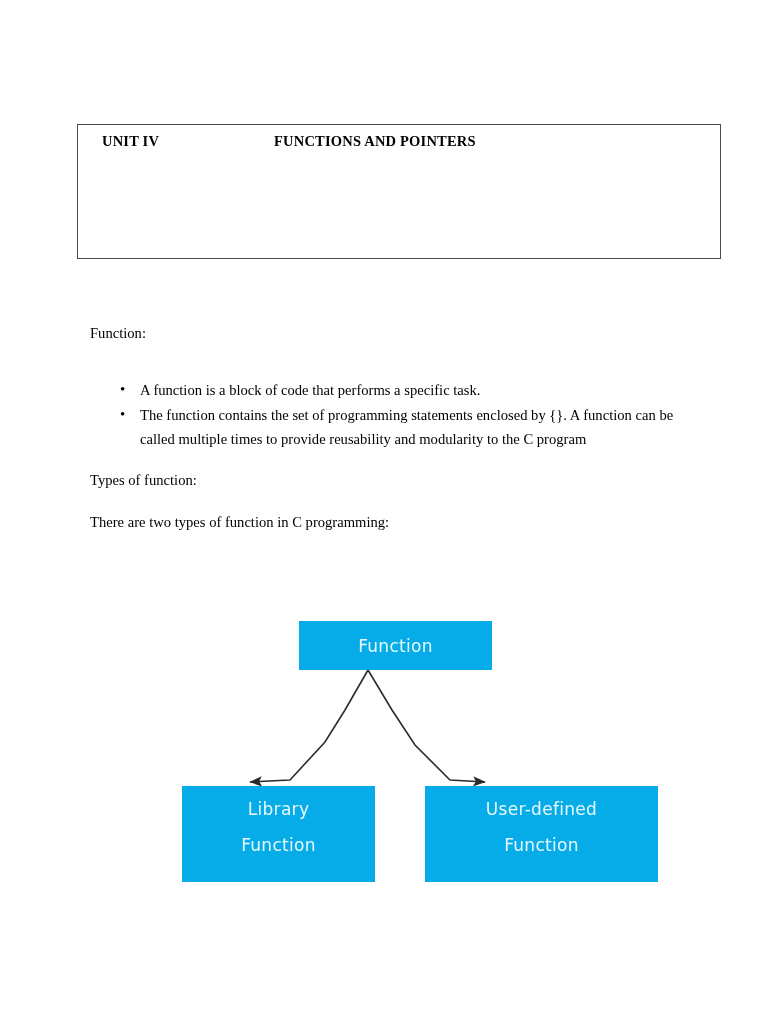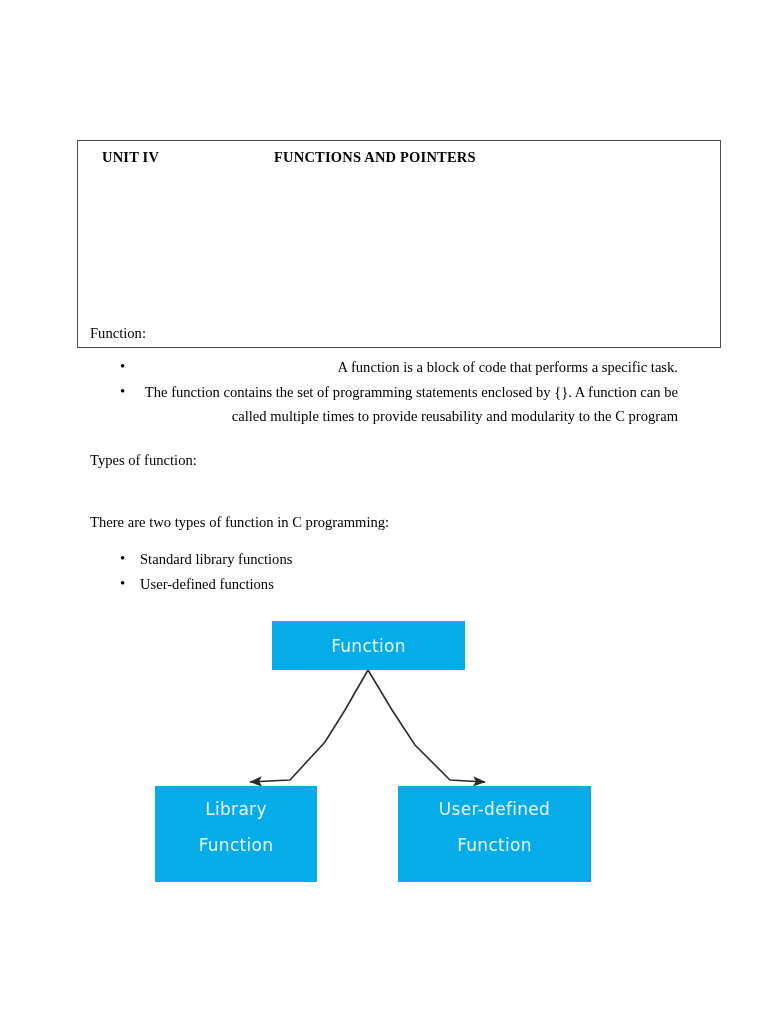--- a/index.html
+++ b/index.html
@@ -20,23 +20,23 @@
 
   .page {
     position: absolute;
     inset: 0;
   }
 
   
   .syllabus-box {
     position: absolute;
     left: 77px;
-    top: 140px;
+    top: 124px;
     width: 644px;
-    height: 208px;
+    height: 135px;
     border: 1px solid #4a4a4a;
     box-sizing: border-box;
     background: #ffffff;
     text-decoration: underline;
   }
   .syllabus-title-row {
     position: absolute;
     left: 24px;
     top: 8px;
     width: 600px;
@@ -63,21 +63,21 @@
   }
 
   
   .doc-heading {
     position: absolute;
     left: 90px;
     font-weight: normal;
     font-size: 14.6px;
   }
   #h-function { top: 325px; }
-  #h-types { top: 452px; text-align: right; }
+  #h-types { top: 472px; text-align: right; }
 
   .para {
     position: absolute;
     left: 90px;
     font-size: 14.6px;
     line-height: 24px;
   }
   #p-types-intro { top: 510px; width: 560px; }
 
   ul.bullets {
@@ -96,23 +96,22 @@
   ul.bullets li::before {
     content: "\2022";
     position: absolute;
     left: 7px;
     top: -1px;
     font-size: 15px;
     line-height: 24.5px;
   }
   #list-function {
     left: 113px;
-    top: 355px;
+    top: 378px;
     width: 565px;
-    text-align: right;
   }
   #list-types {
     left: 113px;
     top: 547px;
     width: 420px;
   }
 
   
   .diagram {
     position: absolute;
@@ -130,44 +129,45 @@
     position: absolute;
     background: #05ace8;
     color: #e8f9ff;
     display: flex;
     flex-direction: column;
     align-items: center;
     font-family: "DejaVu Sans", "Liberation Sans", sans-serif;
     font-size: 17px;
     letter-spacing: 0.3px;
     box-sizing: border-box;
+    margin-left: 27px;
   }
   #node-function {
     left: 132px;
     top: 21px;
     width: 193px;
     height: 49px;
     justify-content: center;
   }
   #node-library {
     left: 15px;
     top: 186px;
-    width: 162px;
-    height: 96px;
-    justify-content: flex-start;
-    padding-top: 13px;
-  }
-  #node-userdefined {
-    left: 258px;
-    top: 186px;
     width: 193px;
     height: 96px;
     justify-content: flex-start;
     padding-top: 13px;
   }
+  #node-userdefined {
+    left: 258px;
+    top: 186px;
+    width: 233px;
+    height: 96px;
+    justify-content: flex-start;
+    padding-top: 13px;
+  }
   .node-line-2 {
     margin-top: 16px;
   }
 </style>
 </head>
 <body>
 
 <div class="page">
 
   <div class="syllabus-box">
@@ -180,24 +180,20 @@
 
   <ul class="bullets" id="list-function">
     <li>A function is a block of code that performs a specific task.</li>
     <li>The function contains the set of programming statements enclosed by {}. A function can be called multiple times to provide reusability and modularity to the C program</li>
   </ul>
 
   <div class="doc-heading" id="h-types">Types of function:</div>
 
   <div class="para" id="p-types-intro">There are two types of function in C programming:</div>
 
-  <ul class="bullets" id="list-types">
-    <li>Standard library functions</li>
-    <li>User-defined functions</li>
-  </ul>
 
   <div class="diagram">
 
     <svg width="480" height="300" viewBox="0 0 480 300">
       <defs>
         <marker id="arrowhead" markerWidth="9" markerHeight="9" refX="7.5" refY="3.2" orient="auto" markerUnits="strokeWidth">
           <path d="M0,0 L8,3.2 L0,6.4 L1.8,3.2 z" fill="#2b2b2b"></path>
         </marker>
       </defs>
       <path d="M228,70 L205,110 L185,142 L150,180 L110,182" fill="none" stroke="#2b2b2b" stroke-width="1.6" marker-end="url(#arrowhead)"></path>

